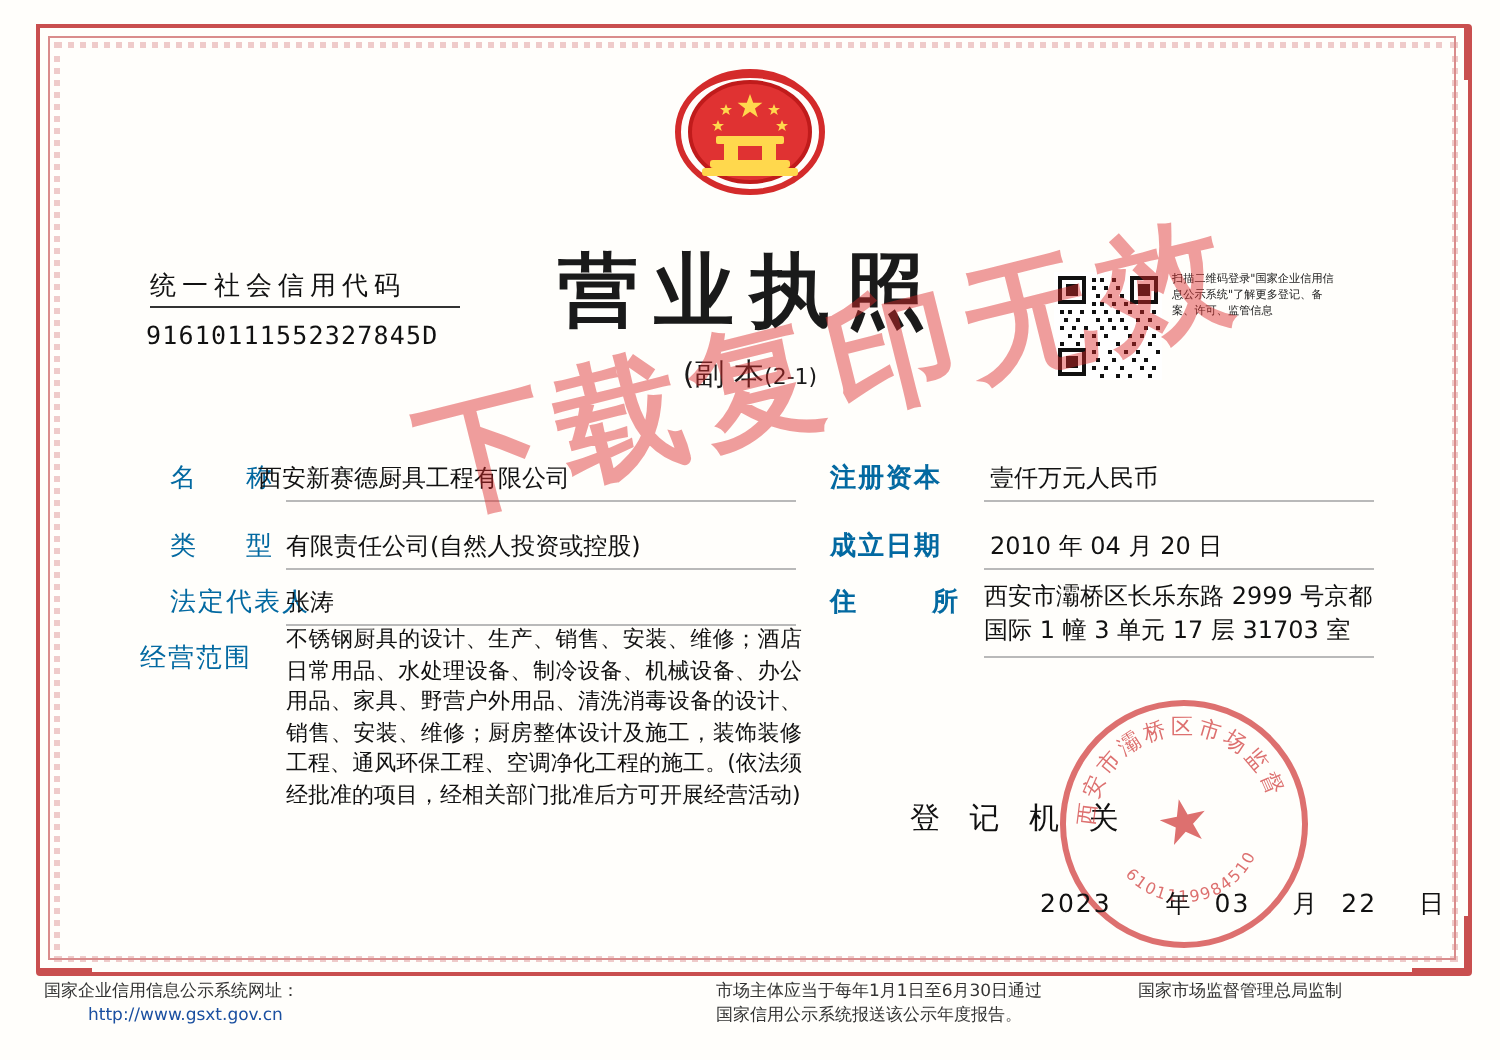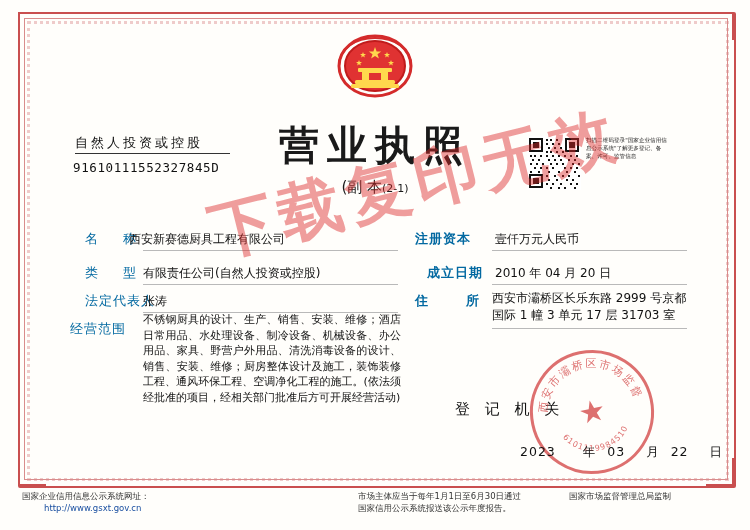--- a/index.html
+++ b/index.html
@@ -174,21 +174,21 @@
       <rect x="47" y="43" width="12" height="7" fill="#e03232"></rect>
       <path d="M17,36 C17,18 34,8 53,8 C72,8 89,18 89,36" fill="none" stroke="#d42b2b" stroke-width="2"></path>
     </svg>
   </div>
 
   <div class="title">营业执照</div>
   <div class="subtitle">
     <span>(副 本</span><span class="small">(2-1)</span>
   </div>
 
-  <div class="code-label">自然人投资或控股</div>
+  <div class="code-label">统一社会信用代码</div>
   <div class="code-line"></div>
   <div class="code-value">91610111552327845D</div>
 
   <div class="qr">
     <svg width="54" height="54" viewBox="0 0 54 54">
       <rect width="54" height="54" fill="#ffffff"></rect>
       <g fill="#111">
         <rect x="2" y="2" width="14" height="14"></rect>
           <rect x="4" y="4" width="10" height="10" fill="#fff"></rect>
           <rect x="6" y="6" width="6" height="6"></rect>
@@ -283,21 +283,21 @@
   <div class="field-value" style="left:143px;top:293px;width:265px;">张涛</div>
   <div class="fl-line" style="left:143px;top:312px;width:255px;"></div>
 
   <div class="field-label" style="left:70px;top:320px;letter-spacing:1px;">经营范围</div>
   <div class="scope-value">不锈钢厨具的设计、生产、销售、安装、维修；酒店日常用品、水处理设备、制冷设备、机械设备、办公用品、家具、野营户外用品、清洗消毒设备的设计、销售、安装、维修；厨房整体设计及施工，装饰装修工程、通风环保工程、空调净化工程的施工。(依法须经批准的项目，经相关部门批准后方可开展经营活动)</div>
 
   <div class="field-label" style="left:415px;top:230px;letter-spacing:1px;font-weight:bold;">注册资本</div>
   <div class="field-value" style="left:495px;top:231px;width:190px;">壹仟万元人民币</div>
   <div class="fl-line" style="left:492px;top:250px;width:195px;"></div>
 
-  <div class="field-label" style="left:415px;top:264px;letter-spacing:1px;font-weight:bold;margin-left:12px;">成立日期</div>
+  <div class="field-label" style="left:415px;top:264px;letter-spacing:1px;font-weight:bold;">成立日期</div>
   <div class="field-value" style="left:495px;top:265px;width:190px;">2010 年 04 月 20 日</div>
   <div class="fl-line" style="left:492px;top:284px;width:195px;"></div>
 
   <div class="field-label" style="left:415px;top:292px;letter-spacing:4px;font-weight:bold;">住　　所</div>
   <div class="field-value" style="left:492px;top:290px;width:198px;">西安市灞桥区长乐东路 2999 号京都国际 1 幢 3 单元 17 层 31703 室</div>
   <div class="fl-line" style="left:492px;top:328px;width:195px;"></div>
 
   <div class="registrar">登 记 机 关</div>
 
   <div class="seal">

